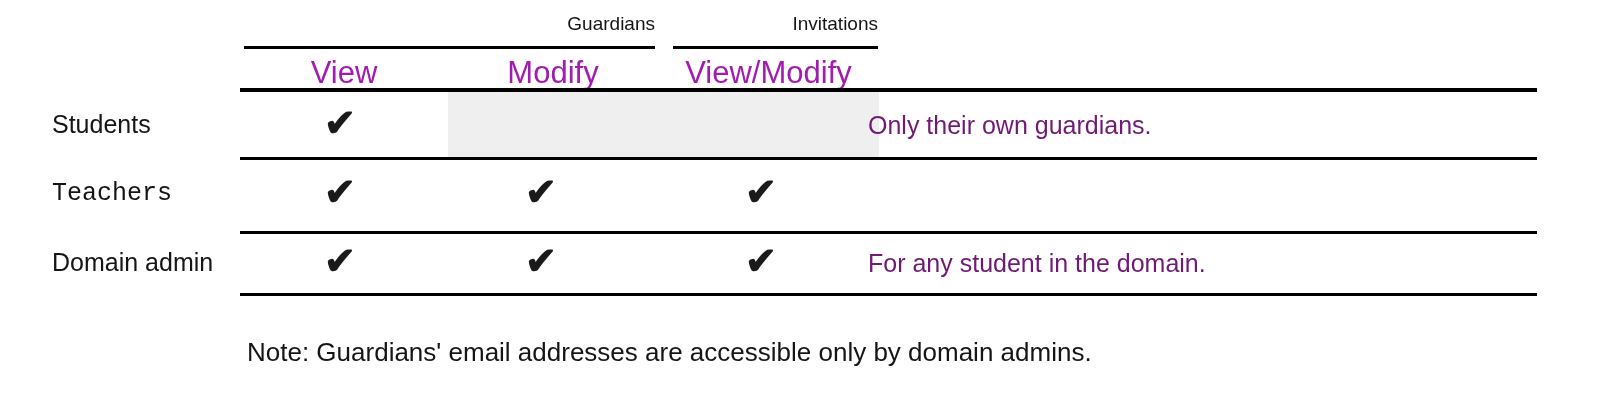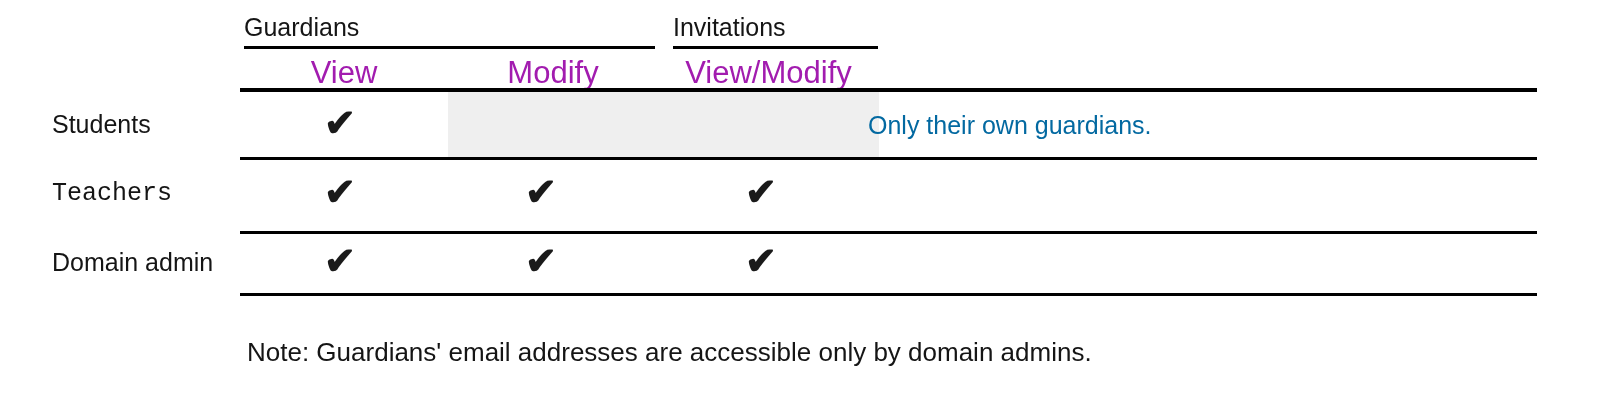--- a/index.html
+++ b/index.html
@@ -20,22 +20,22 @@
     position: relative;
     width: 1600px;
     height: 410px;
   }
 
   
   .group-head {
     position: absolute;
     top: 13px;
     height: 32px;
-    font-size: 25px;
-    text-align: left;
+    font-size: 19px;
+    text-align: right;
     color: #151515;
   }
   #group-guardians { left: 244px; width: 411px; }
   #group-invitations { left: 673px; width: 205px; }
 
   .group-rule {
     position: absolute;
     top: 46px;
     height: 3px;
     background: #000000;
@@ -107,21 +107,21 @@
   .check.r-teachers { top: 173px; }
   .check.r-admin { top: 242px; }
 
   
   .desc {
     position: absolute;
     left: 868px;
     width: 650px;
     font-size: 25px;
     line-height: 31px;
-    color: #0369a1;
+    color: #701a75;
   }
   #desc-students { top: 110px; }
   #desc-teachers { top: 163px; }
   #desc-domain-admin { top: 248px; }
   .desc-line { display: block; white-space: pre; }
 
   
   #footnote {
     position: absolute;
     left: 247px;
@@ -161,16 +161,19 @@
 
   <div class="row-label" id="label-teachers">Teachers</div>
   <div class="check c-view r-teachers">✔</div>
   <div class="check c-modify r-teachers">✔</div>
   <div class="check c-invite r-teachers">✔</div>
 
   <div class="row-label" id="label-domain-admin">Domain admin</div>
   <div class="check c-view r-admin">✔</div>
   <div class="check c-modify r-admin">✔</div>
   <div class="check c-invite r-admin">✔</div>
+  <div class="desc" id="desc-domain-admin">
+    <span class="desc-line">For any student in the domain.</span>
+  </div>
 
   <div id="footnote">Note: Guardians' email addresses are accessible only by domain admins.</div>
 
 </div>
 
 </body></html>

